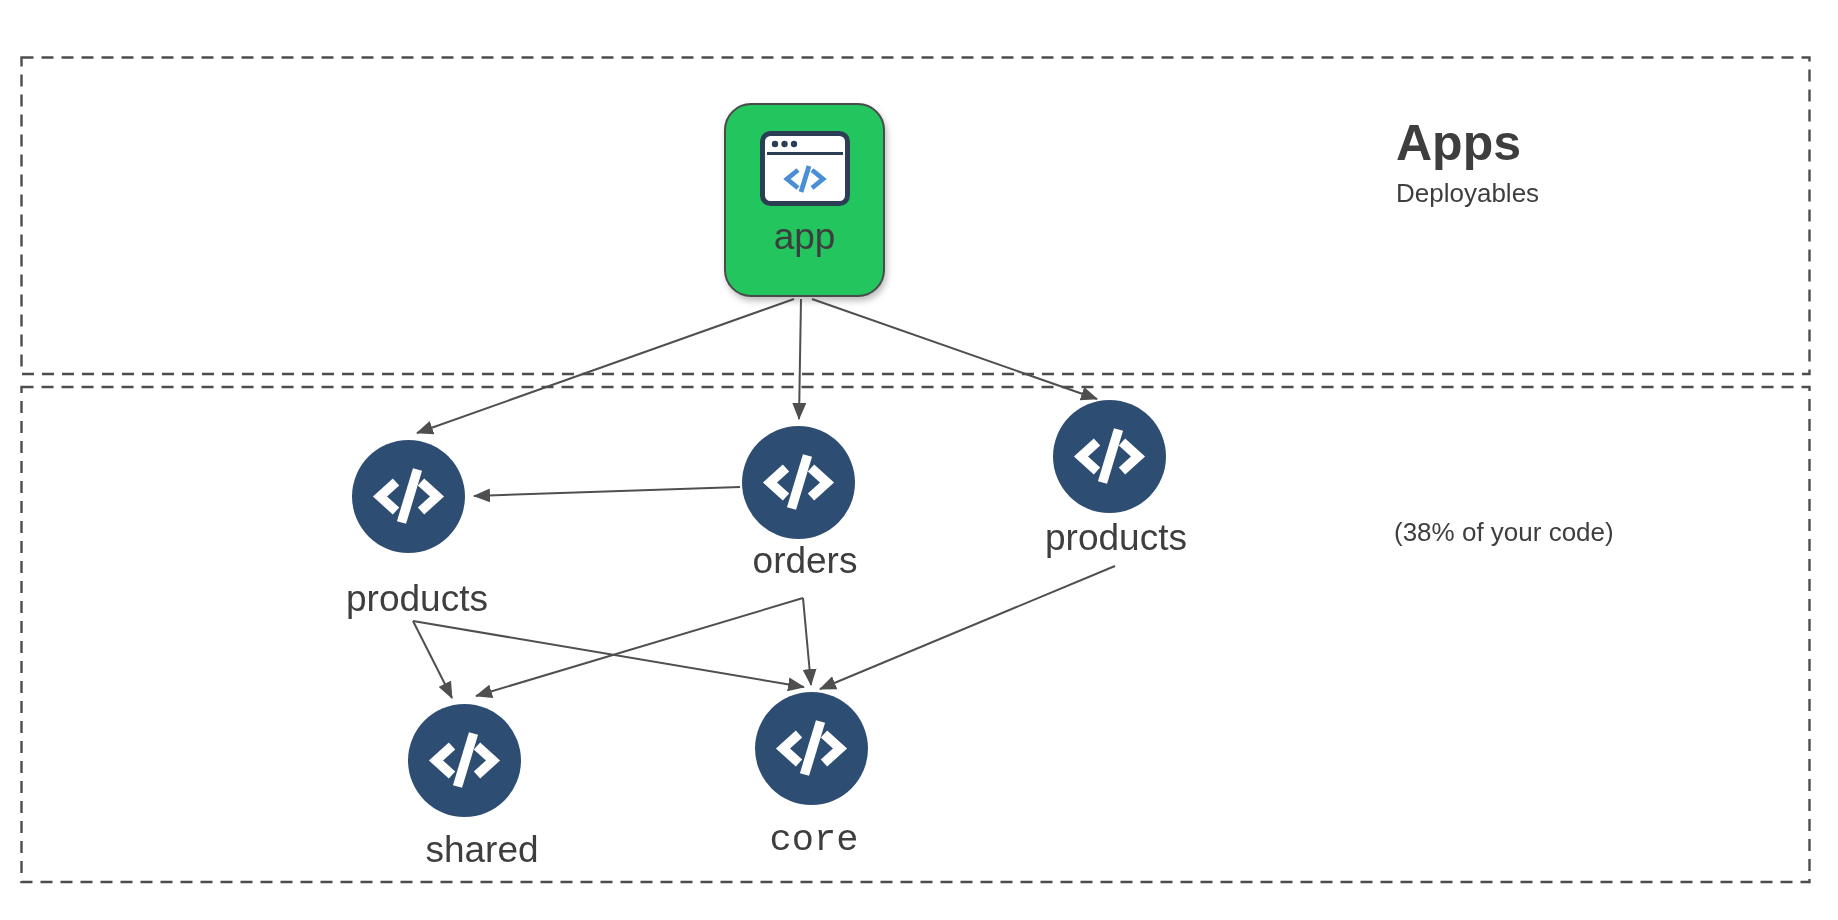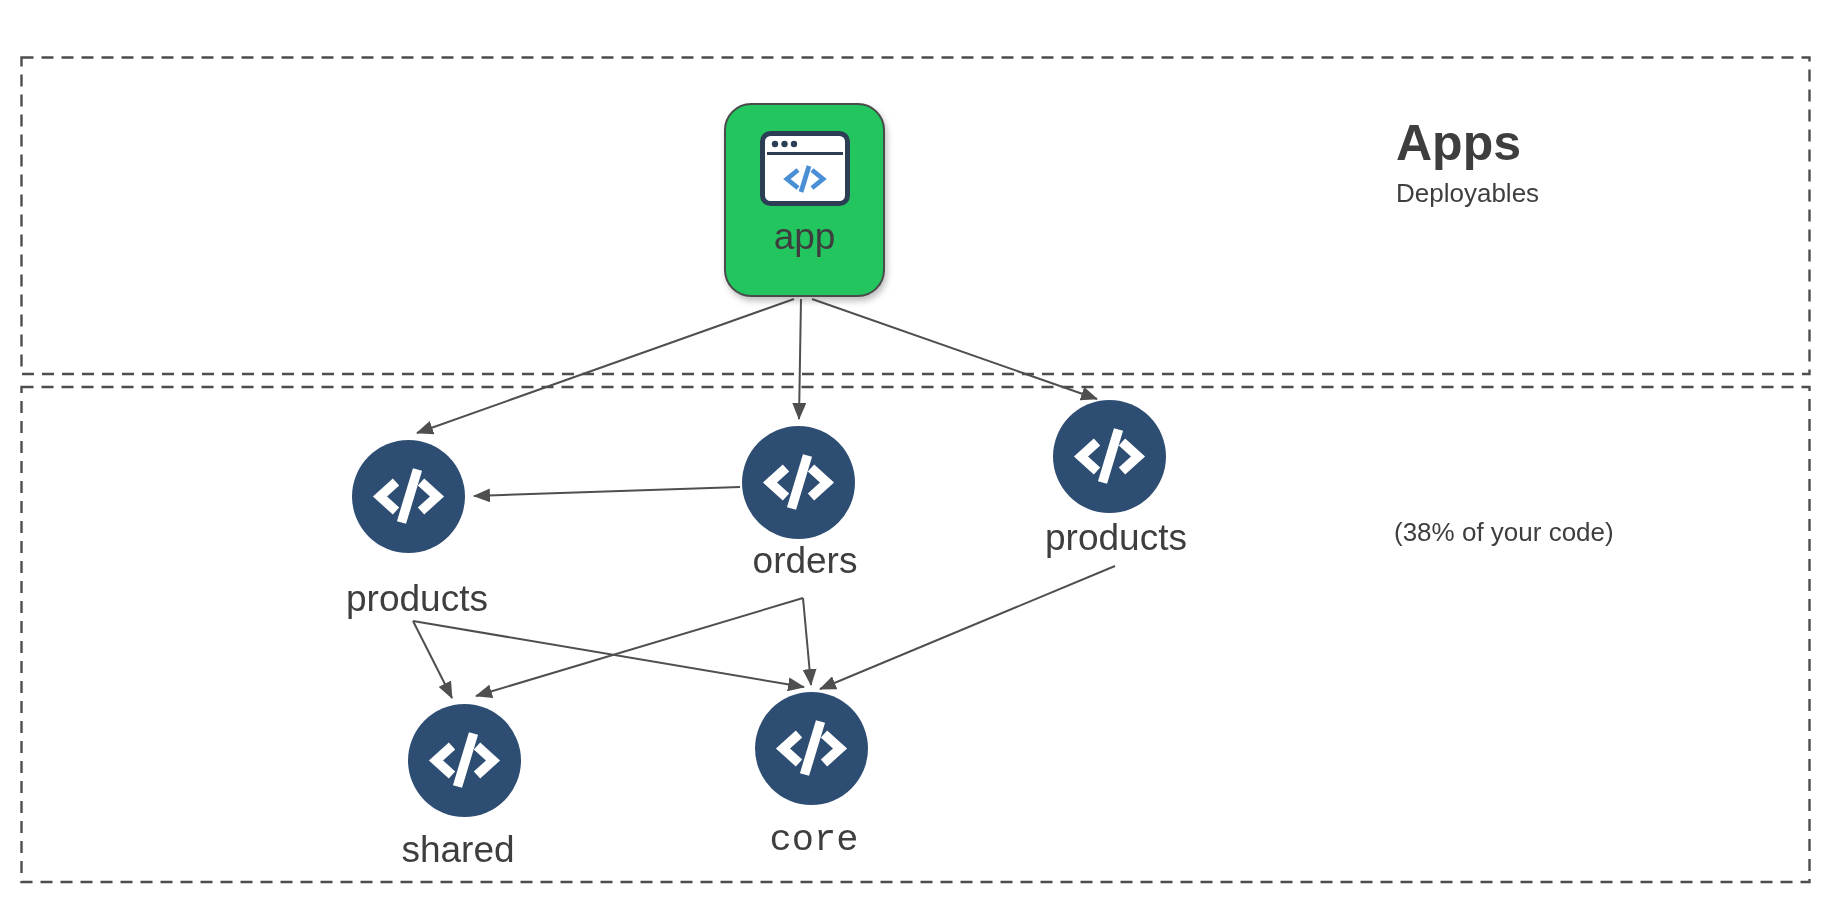--- a/index.html
+++ b/index.html
@@ -126,21 +126,21 @@
   <div class="lib-node" style="left:408px;top:704px;">
     <svg width="113" height="113" viewBox="0 0 113 113">
       <circle cx="56.5" cy="56.5" r="56.5" fill="#2e4d73"></circle>
       <g fill="none" stroke="#ffffff" stroke-width="9.5" stroke-linejoin="miter" stroke-linecap="butt">
         <polyline points="44,42 28,56.5 44,71"></polyline>
         <line x1="65.5" y1="29.5" x2="49.5" y2="82.5"></line>
         <polyline points="69,42 85,56.5 69,71"></polyline>
       </g>
     </svg>
   </div>
-  <div class="node-label" style="left:458px;top:829px;">shared</div>
+  <div class="node-label" style="left:482px;top:829px;">shared</div>
 
   <div class="lib-node" style="left:755px;top:692px;">
     <svg width="113" height="113" viewBox="0 0 113 113">
       <circle cx="56.5" cy="56.5" r="56.5" fill="#2e4d73"></circle>
       <g fill="none" stroke="#ffffff" stroke-width="9.5" stroke-linejoin="miter" stroke-linecap="butt">
         <polyline points="44,42 28,56.5 44,71"></polyline>
         <line x1="65.5" y1="29.5" x2="49.5" y2="82.5"></line>
         <polyline points="69,42 85,56.5 69,71"></polyline>
       </g>
     </svg>

